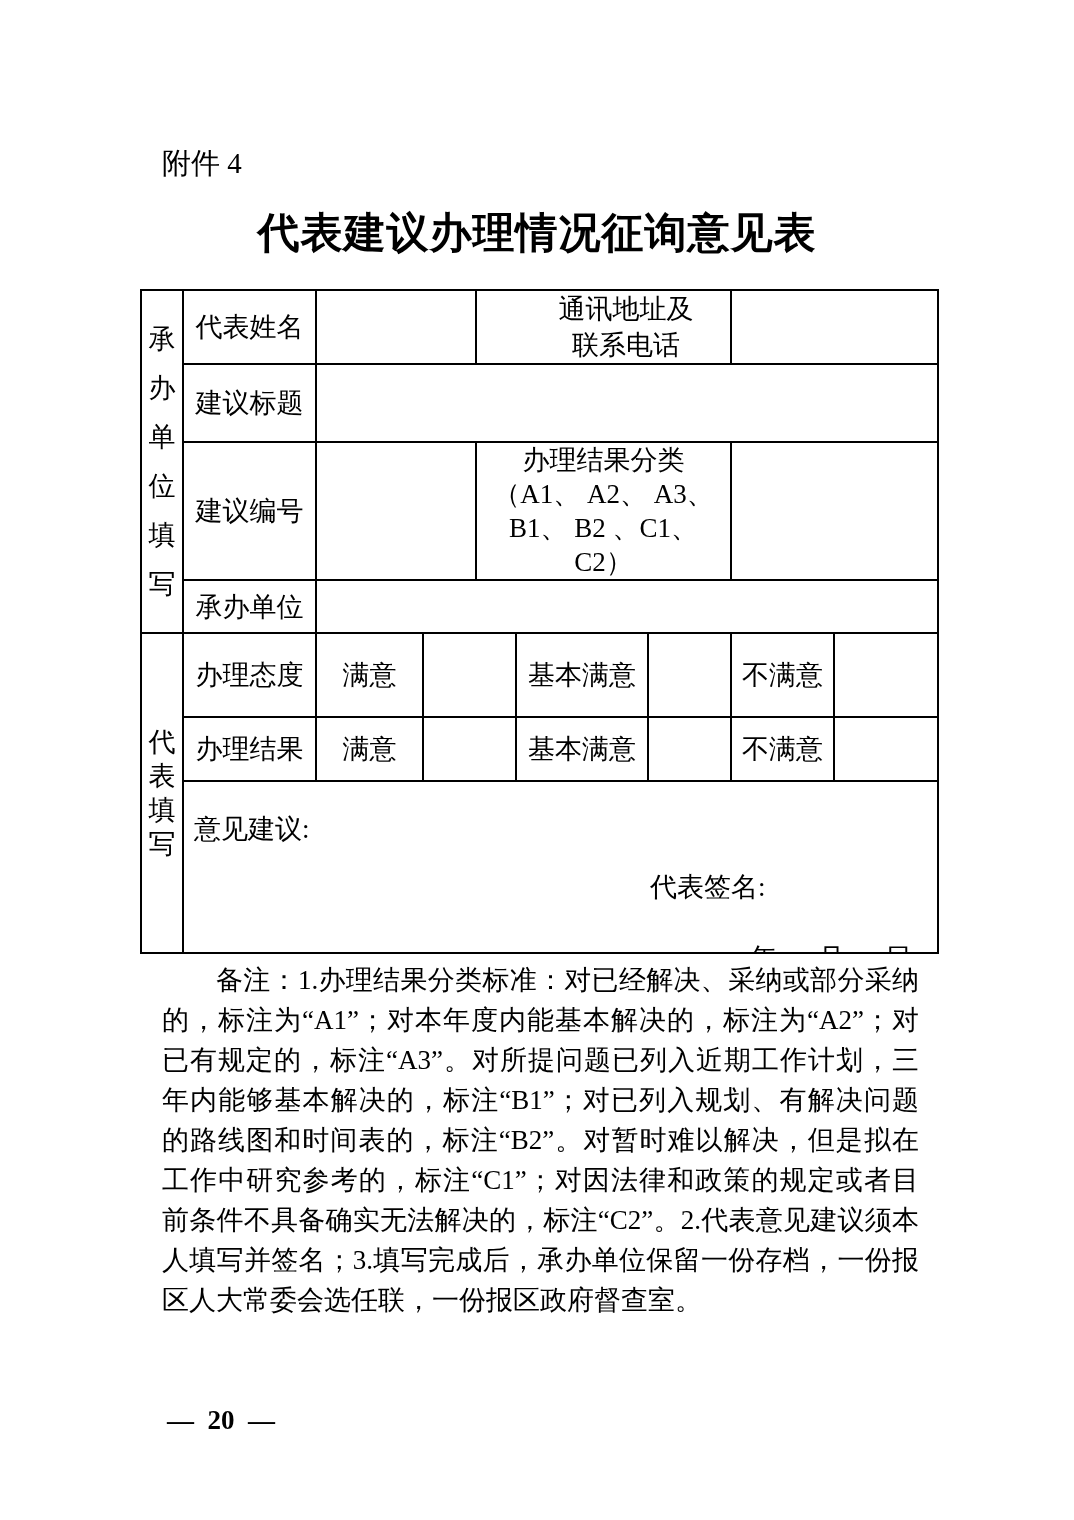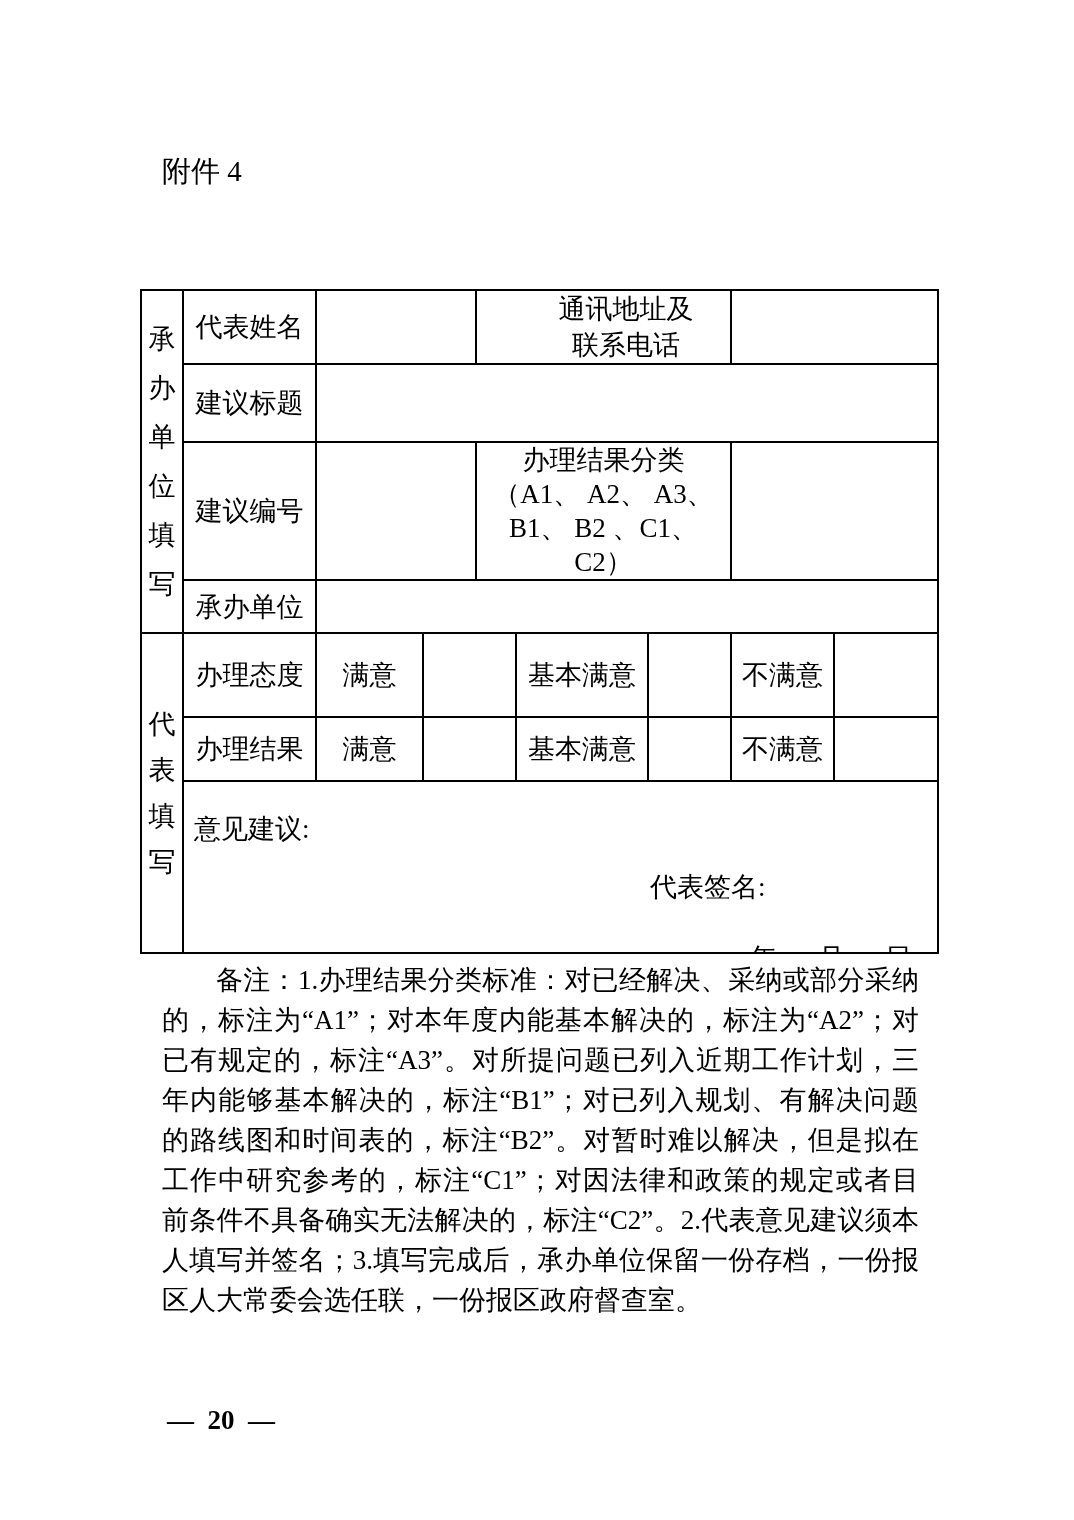--- a/index.html
+++ b/index.html
@@ -2,57 +2,58 @@
 <html><head>
 <meta charset="utf-8">
 <style>
   * { margin:0; padding:0; box-sizing:border-box; }
   html,body { background:#ffffff; }
   .page {
     position:relative; width:1074px; height:1520px; background:#fff;
     font-family:"Liberation Serif","DejaVu Serif",serif; color:#000;
     overflow:hidden;
   }
-  .attachment { position:absolute; left:162px; top:152px; font-size:29px; white-space:pre; }
+  .attachment { position:absolute; left:162px; top:144px; font-size:29px; white-space:pre; }
   .doc-title {
     position:absolute; left:0; top:205px; width:1074px; text-align:center;
     font-size:42px; font-weight:bold; letter-spacing:1px;
   }
   table.form {
     position:absolute; left:140px; top:289px; width:797px;
     border-collapse:collapse; table-layout:fixed;
   }
   table.form td {
     border:2px solid #000; text-align:center; vertical-align:middle;
     font-size:27px; padding:0; overflow:hidden;
   }
   tr.r1{height:73px} tr.r2{height:78px} tr.r3{height:103px} tr.r4{height:53px}
   tr.r5{height:84px} tr.r6{height:64px} tr.r7{height:172px}
   .vlabel  { line-height:49px; padding-top:18px; }
-  .vlabel2 { line-height:46px; padding-top:28px;margin-top:28px; }
+  .vlabel2 { line-height:34px; padding-top:28px;margin-top:28px; }
   .two-line span, .three-line span { display:block; }
   .two-line span   { line-height:36px;padding-left:45px; }
   .three-line span { line-height:34px; }
   .opinion-box { position:relative; height:136px; text-align:left; }
   .opinion-label { position:absolute; left:10px; top:12px; }
   .sig-label  { position:absolute; left:466px; top:70px;text-align:right; }
   .date-label { position:absolute; left:566px; top:126px; white-space:pre;margin-top:15px; }
   .notes {
     position:absolute; left:162px; top:960px; width:757px;
     font-size:27px; line-height:40px; text-align:justify; text-indent:2em;
   }
   .footer { position:absolute; left:167px; top:1405px; font-size:27px; white-space:pre;font-weight:bold; }
 </style>
 </head>
 <body>
 
 <div class="page">
 
   <div class="attachment">附件 4</div>
 
+  <div class="doc-title">代表建议办理情况征询意见表</div>
 
   <table class="form">
     <colgroup>
       <col style="width:42px">
         <col style="width:133px">
         <col style="width:107px">
       <col style="width:53px">
         <col style="width:40px">
         <col style="width:132px">
       <col style="width:83px">

